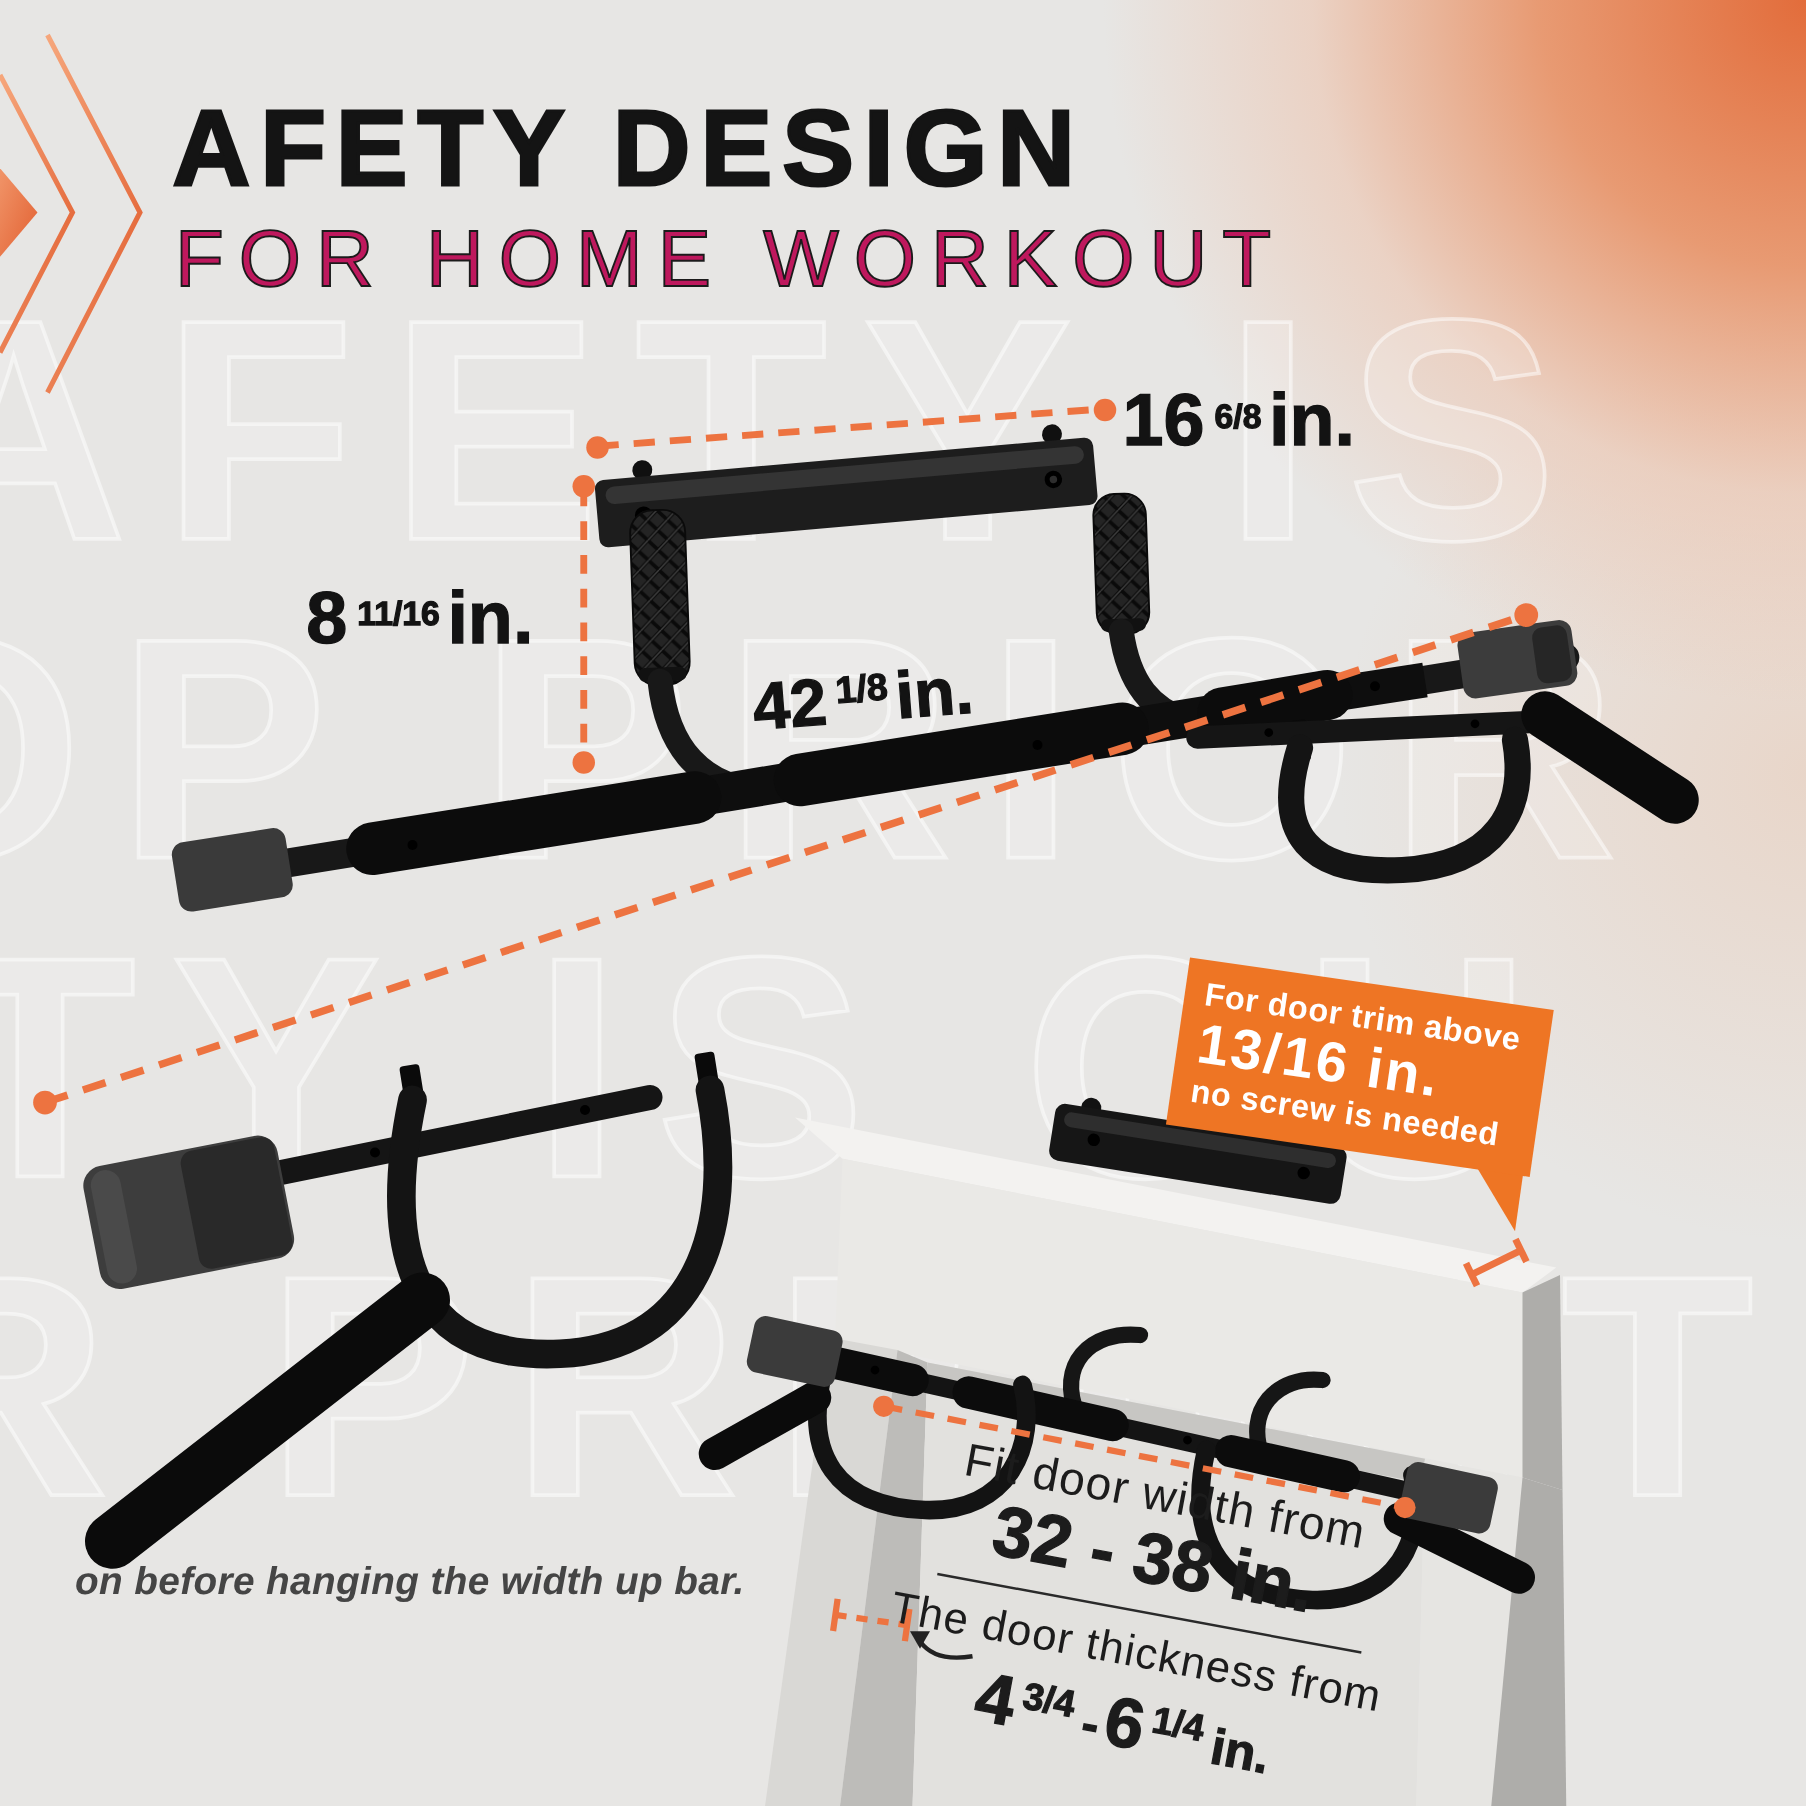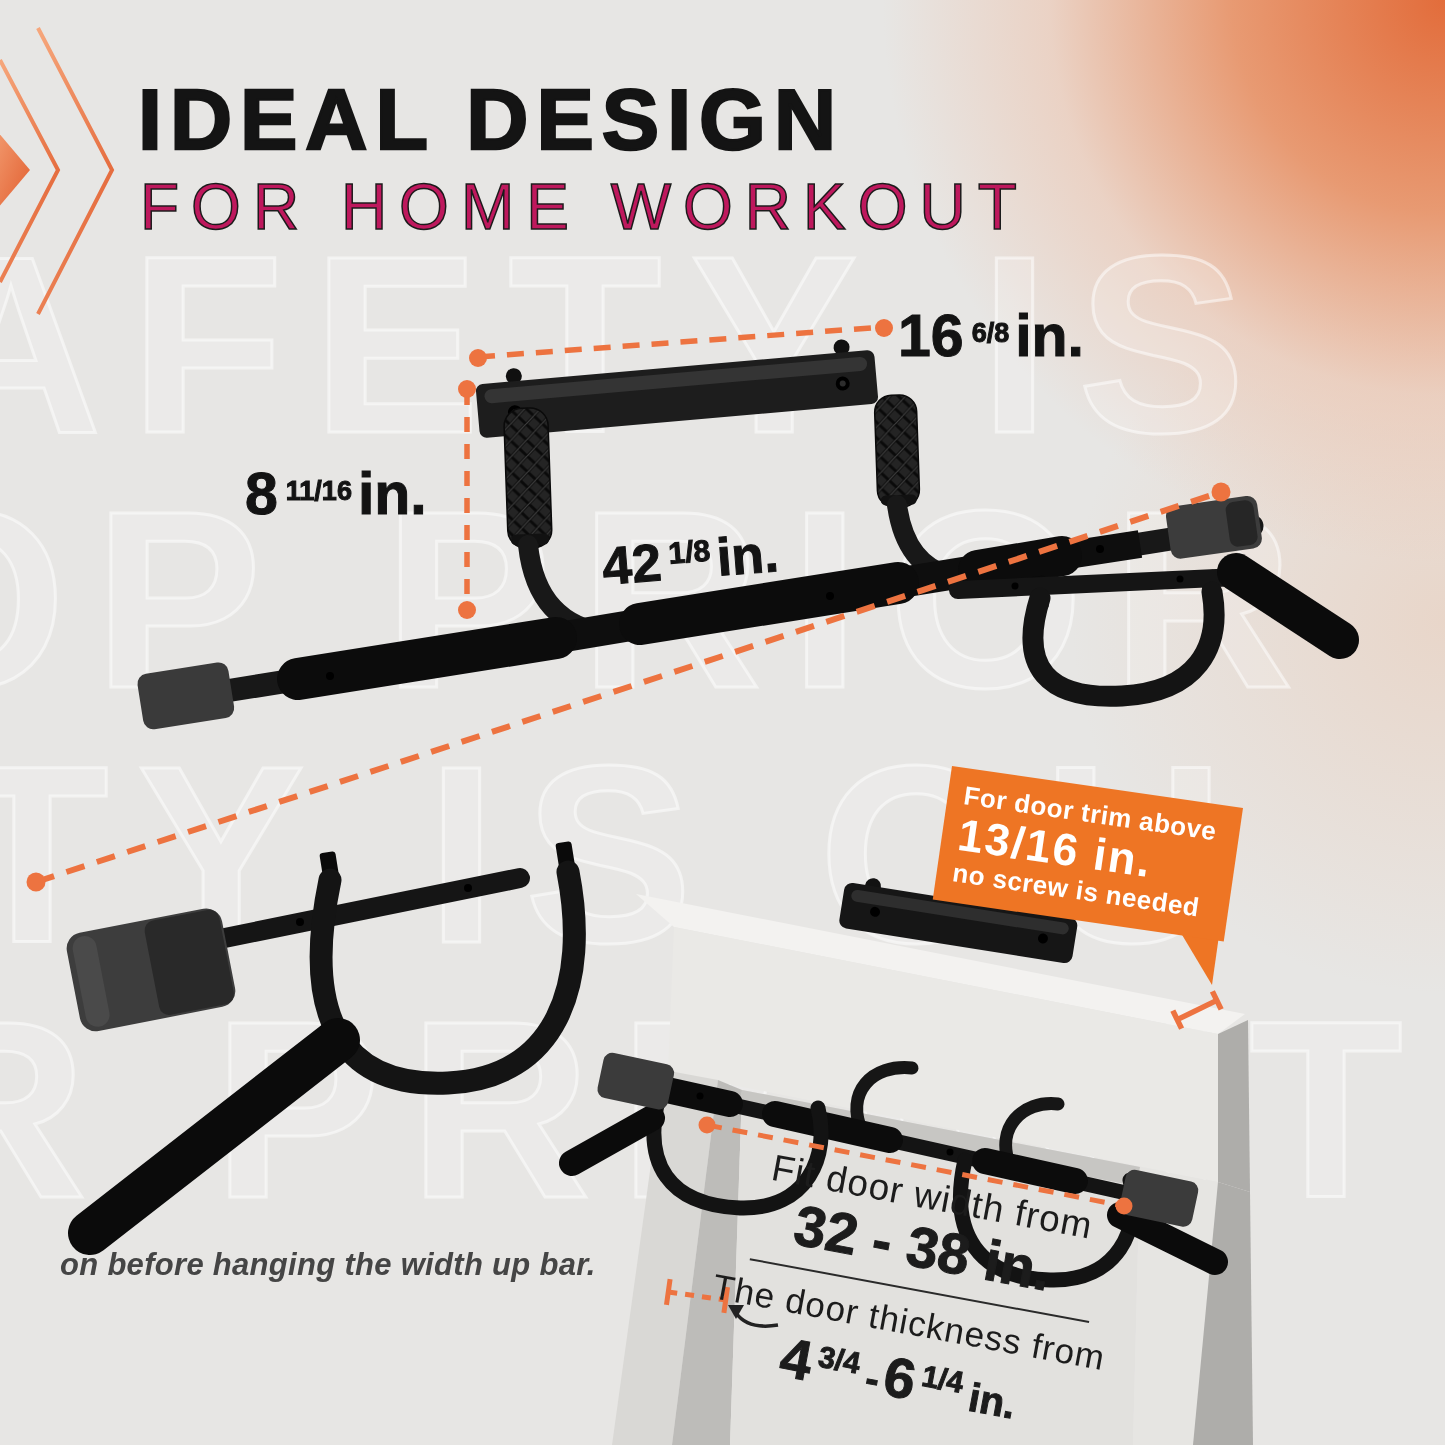--- a/index.html
+++ b/index.html
@@ -232,21 +232,21 @@
     </g>
 
     <polygon points="1163,903 1225,893 1212,985" fill="#ee7524"></polygon>
 
     <g>
       <path d="M778,1325 Q748,1330 736,1313" stroke="#222" stroke-width="3.5" fill="none"></path>
       <polygon points="728,1305 744,1305 736,1319" fill="#222"></polygon>
     </g>
   </svg>
 
-  <div class="txt h1">IDEAL DESIGN</div>
+  <div class="txt h1">AFETY DESIGN</div>
   <div class="txt h2">FOR HOME WORKOUT</div>
 
   <div class="txt dim dim-16">
     <span class="big">16</span><sup>6/8</sup><span class="big">in.</span>
   </div>
 
   <div class="txt dim dim-8">
     <span class="big">8</span><sup>11/16</sup><span class="big">in.</span>
   </div>
 

